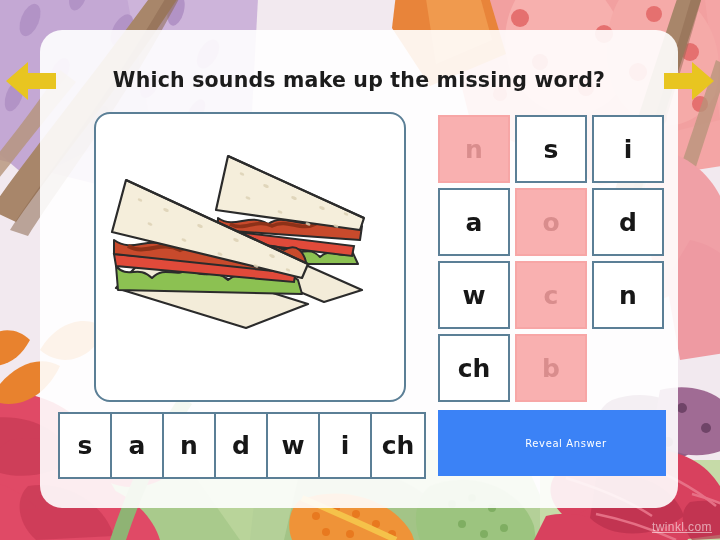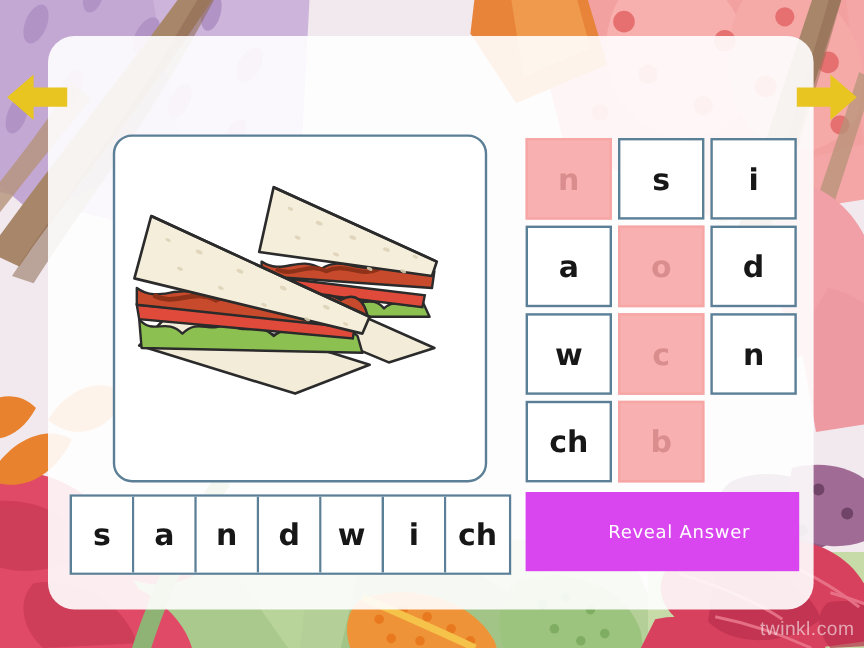--- a/index.html
+++ b/index.html
@@ -134,43 +134,44 @@
     color: #d98d8d;
   }
 
   
   #reveal-button {
     position: absolute;
     left: 398px;
     top: 380px;
     width: 228px;
     height: 66px;
-    background: #d946ef;
+    background: #3b82f6;
     border: none;
     display: flex;
     align-items: center;
     justify-content: center;
     font-family: "DejaVu Sans", sans-serif;
-    font-size: 15px;
+    font-size: 10px;
     letter-spacing: 0.6px;
     color: #ffffff;
     cursor: pointer;
     padding-left: 28px;
   }
 
   
   #watermark {
     position: absolute;
     right: 8px;
     bottom: 6px;
     z-index: 7;
     font-family: "Liberation Sans", sans-serif;
-    font-size: 16px;
+    font-size: 12px;
     color: rgba(255,255,255,0.55);
     letter-spacing: 0.4px;
+    text-decoration: underline;
   }
 </style>
 </head>
 <body>
 
 <div id="stage">
 
   <div id="bg">
     <svg viewBox="0 0 720 540" xmlns="http://www.w3.org/2000/svg">
       <defs>
@@ -339,20 +340,21 @@
   </div>
 
   <div class="nav-arrow" id="arrow-right">
     <svg viewBox="0 0 54 46" xmlns="http://www.w3.org/2000/svg">
       <polygon points="52,23 30,4 30,15 2,15 2,31 30,31 30,42" fill="#e8c520"></polygon>
     </svg>
   </div>
 
   <div id="card">
 
+    <div id="title">Which sounds make up the missing word?</div>
 
     <div id="image-frame">
       <svg viewBox="0 0 312 290" xmlns="http://www.w3.org/2000/svg">
 
         <g>
 
           <path d="M132,148 L228,188 L266,176 L158,128 Z" fill="#f3ecd9" stroke="#2b2b2b" stroke-width="2.2" stroke-linejoin="round"></path>
 
           <path d="M128,128 C140,140 148,126 160,139 C172,127 180,142 192,132 C204,145 212,130 224,143 C236,132 244,147 256,137 L262,150 L132,150 Z" fill="#8cc152" stroke="#2b2b2b" stroke-width="2" stroke-linejoin="round"></path>
 

